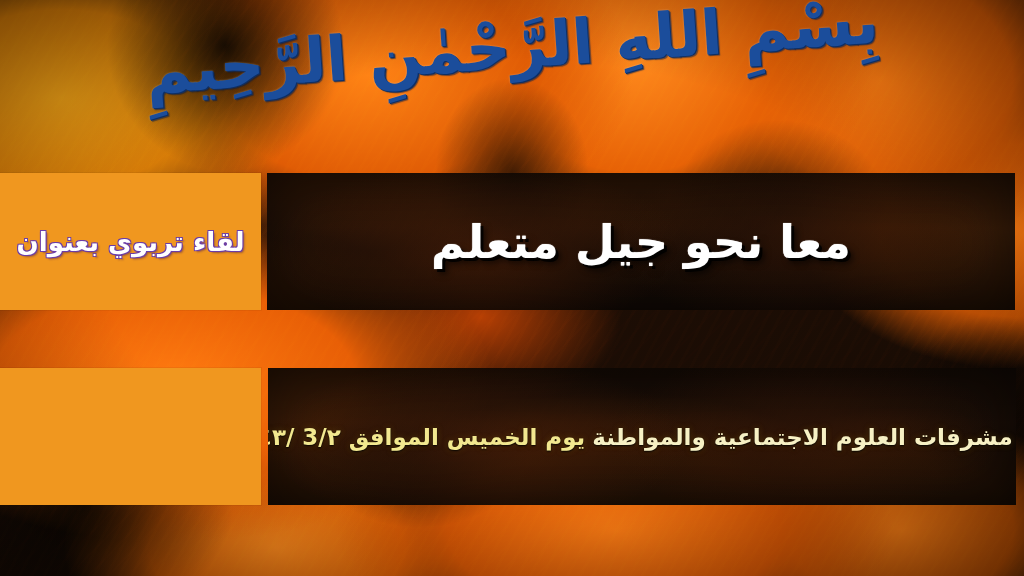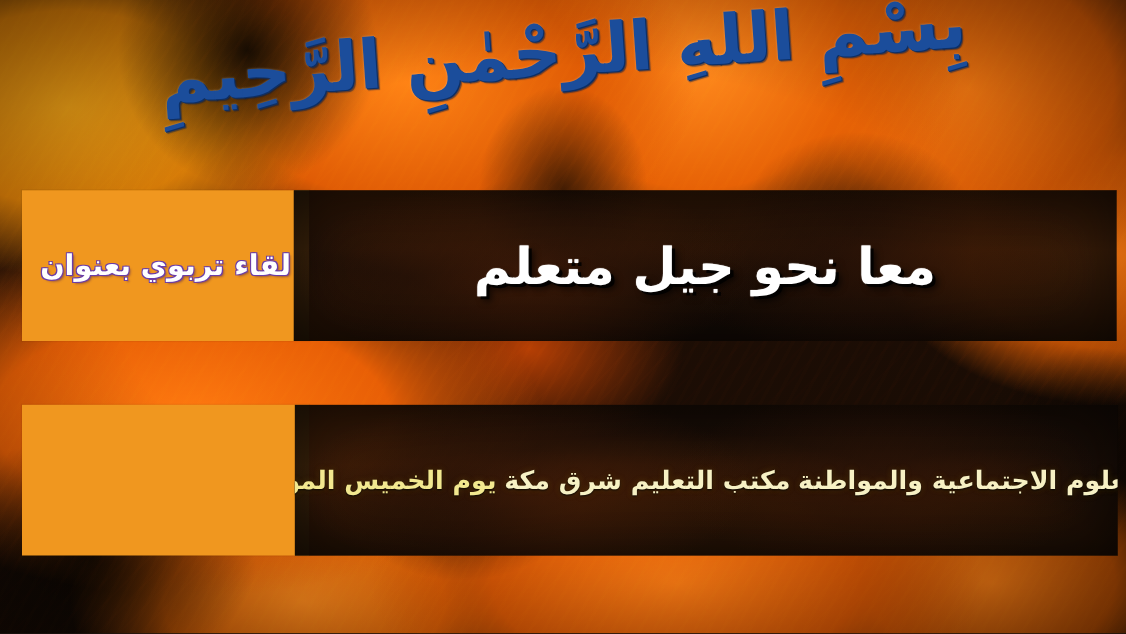--- a/index.html
+++ b/index.html
@@ -82,21 +82,20 @@
     white-space:nowrap;
   }
 
   
   .orange-box{
     position:absolute;left:0;
     width:261px;
     background:#f0971f;
     display:flex;align-items:center;justify-content:center;
     box-shadow:0 0 0 1px rgba(0,0,0,.05);
-    margin-left:20px;
   }
   #orange-box-top{top:173px;height:137px;}
   #orange-box-bottom{top:368px;height:137px;}
 
   .orange-box-label{
     color:#ffffff;
     font-size:26px;
     font-weight:700;
     white-space:nowrap;
     text-shadow:
@@ -179,17 +178,16 @@
   <div class="orange-box" id="orange-box-bottom">
     <span class="orange-box-label"></span>
   </div>
 
   <div class="dark-panel" id="title-panel">
     <div class="main-title">معا نحو جيل متعلم</div>
   </div>
 
   <div class="dark-panel" id="details-panel">
     <div class="detail-line">تنفيذ مشرفات العلوم الاجتماعية والمواطنة</div>
-    <div class="detail-line">مكتب التعليم شرق مكة</div>
     <div class="detail-line date">يوم الخميس الموافق 3/٢ /١٤٤٣هـ</div>
   </div>
 
 </div>
 
 </body></html>

